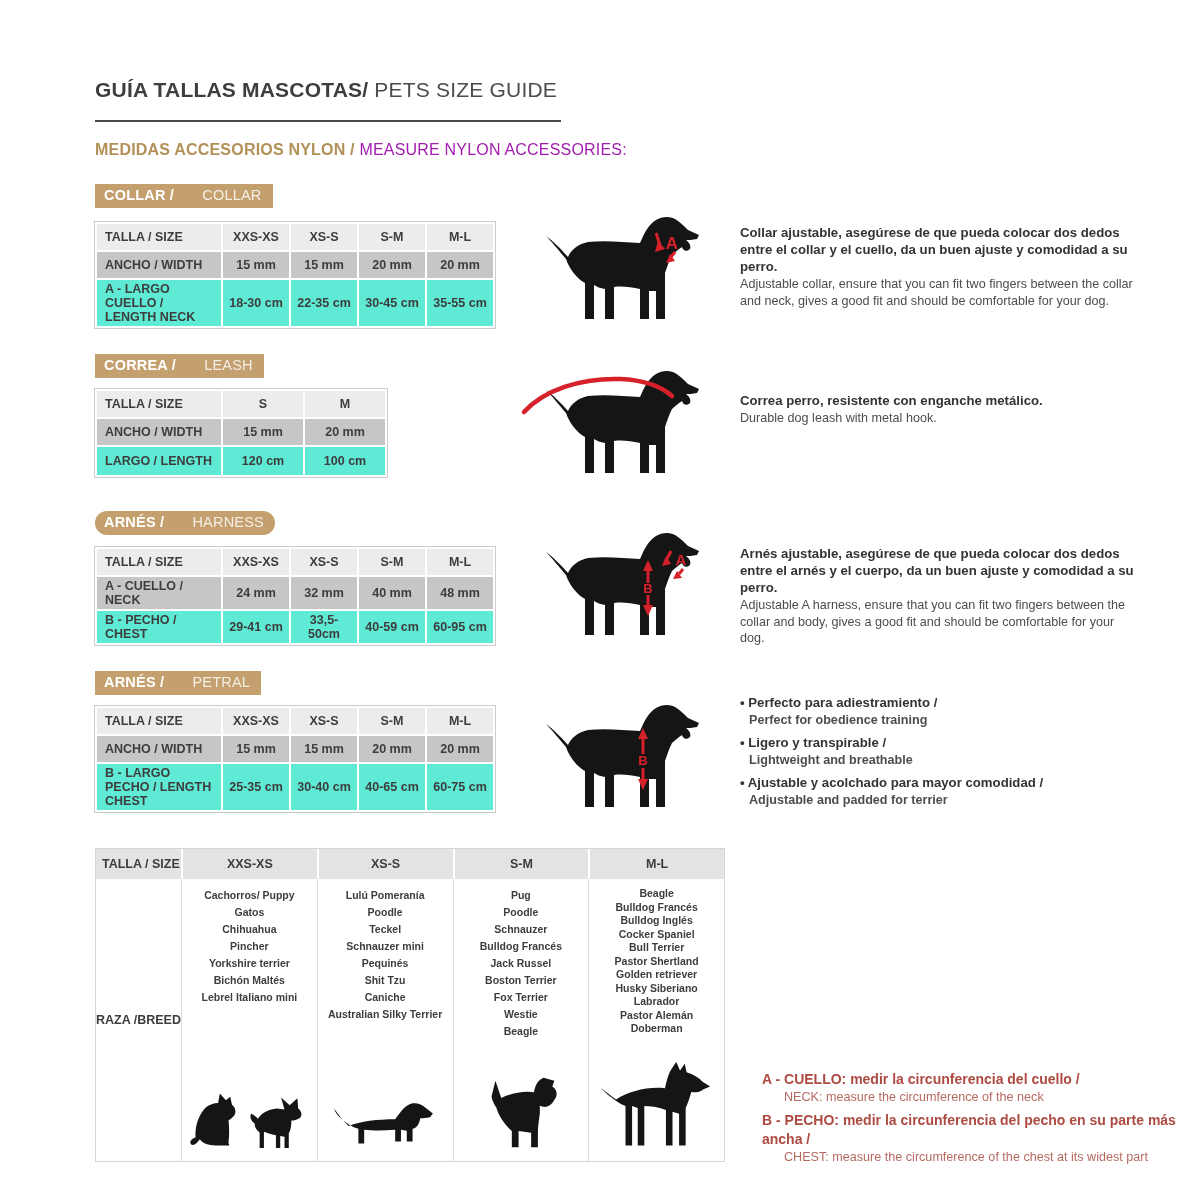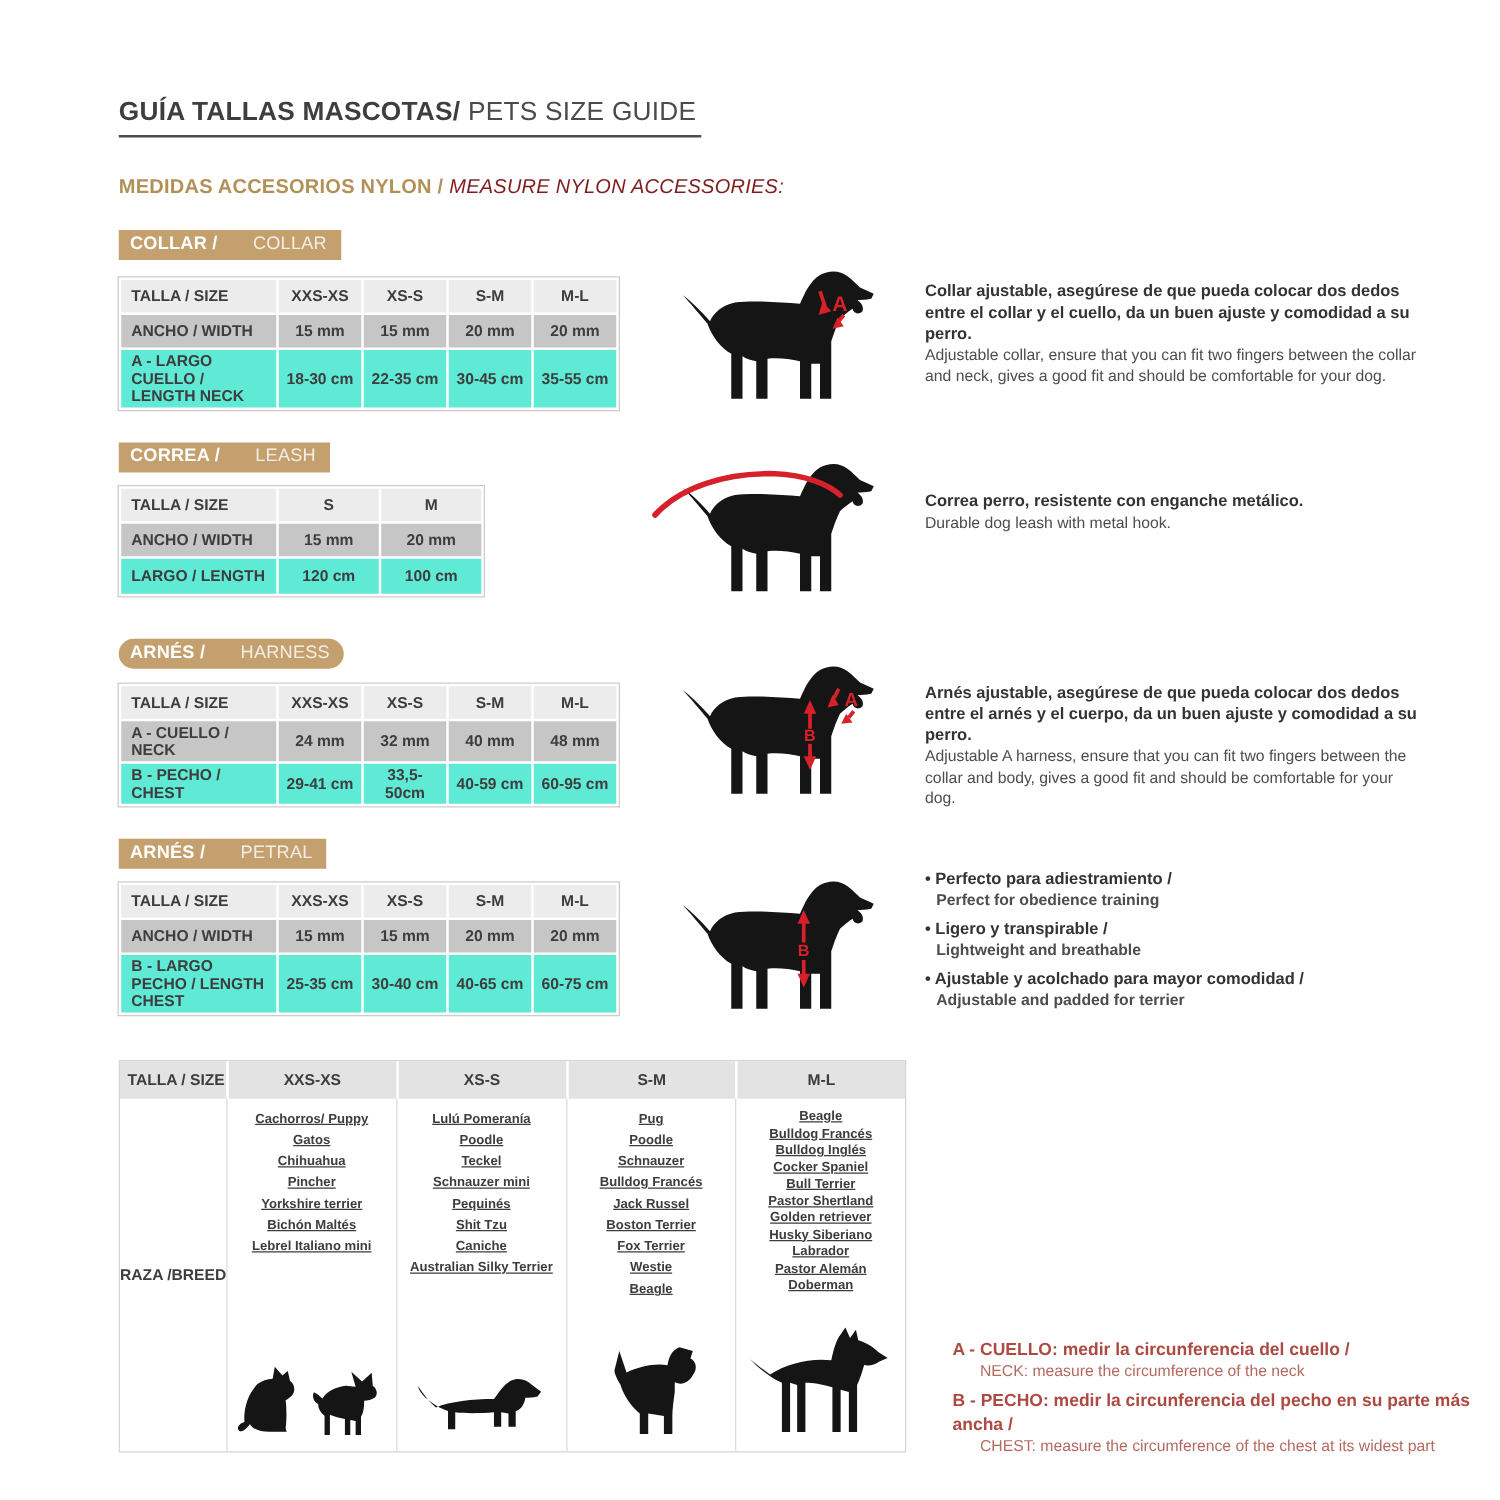--- a/index.html
+++ b/index.html
@@ -5,28 +5,28 @@
   * { box-sizing: border-box; }
   html,body { margin:0; padding:0; }
   body {
     width:1200px; height:1200px; position:relative; overflow:hidden;
     background:#ffffff; color:#3d3d3d;
     font-family:"Liberation Sans", sans-serif;
   }
 
   
   .title { position:absolute; left:95px; top:78px; font-size:21px; letter-spacing:.2px;
-           border-bottom:2px solid #4a4a4a; padding-bottom:6px; padding-right:4px; }
+           border-bottom:2px solid #4a4a4a; padding-bottom:18px; padding-right:4px; }
   .title .es { font-weight:700; color:#3e3e3e; }
   .title .en { font-weight:400; color:#4b4b4b; }
 
   
   .subtitle { position:absolute; left:95px; top:141px; font-size:16px; letter-spacing:.2px; }
   .subtitle .es { font-weight:700; color:#b29158; }
-  .subtitle .en { font-weight:400; color:#7f1d1d;font-style:italic; }
+  .subtitle .en { font-weight:400; color:#a21caf; }
 
   
   .badge { position:absolute; left:95px; background:#c4a06e; color:#fff;
            font-size:14.5px; padding:3px 11px 5px 9px; letter-spacing:.2px; }
   .badge .es { font-weight:700; }
   .badge .en { font-weight:400; color:rgba(255,255,255,.82);padding-left:24px; }
   .b-collar { top:184px; } .b-leash { top:354px; } .b-harness { top:511px;border-radius:12px; } .b-petral { top:671px; }
 
   
   .size-table { position:absolute; left:95px; border-collapse:separate; border-spacing:2px;
@@ -68,21 +68,21 @@
                  display:flex; align-items:center; justify-content:center; }
   .bt-head .hc:first-child { border-left:none; padding-left:6px; justify-content:flex-start; }
   .hc.c-label { width:85px; } .hc.c-size { flex:1; }
   .bt-body { display:flex; height:282px; }
   .bt-cell { position:relative; border-left:1px solid #dcdcdc; }
   .bt-cell:first-child { border-left:none; }
   .bt-cell.c-label { width:85px; display:flex; align-items:center; justify-content:center;
                      font-weight:700; font-size:12.5px; text-align:center; line-height:17px; }
   .bt-cell.c-size { flex:1; }
   .names { padding-top:8px; text-align:center; font-weight:700; font-size:10.5px;
-           line-height:17px; white-space:nowrap;text-decoration:underline; }
+           line-height:17px; white-space:nowrap; }
   .names.tight { line-height:13.5px; }
   .sil { position:absolute; bottom:6px; left:50%; transform:translateX(-50%);
          display:flex; align-items:flex-end; gap:7px; }
 
   
   .notes { position:absolute; left:762px; top:1070px; width:432px; }
   .note { margin-bottom:5px; }
   .note .es { display:block; font-weight:700; font-size:14px; line-height:19px; color:#ad4a41; }
   .note .en { display:block; font-weight:400; font-size:12.6px; line-height:17px; color:#b56a60; margin-left:22px; }
 </style>

